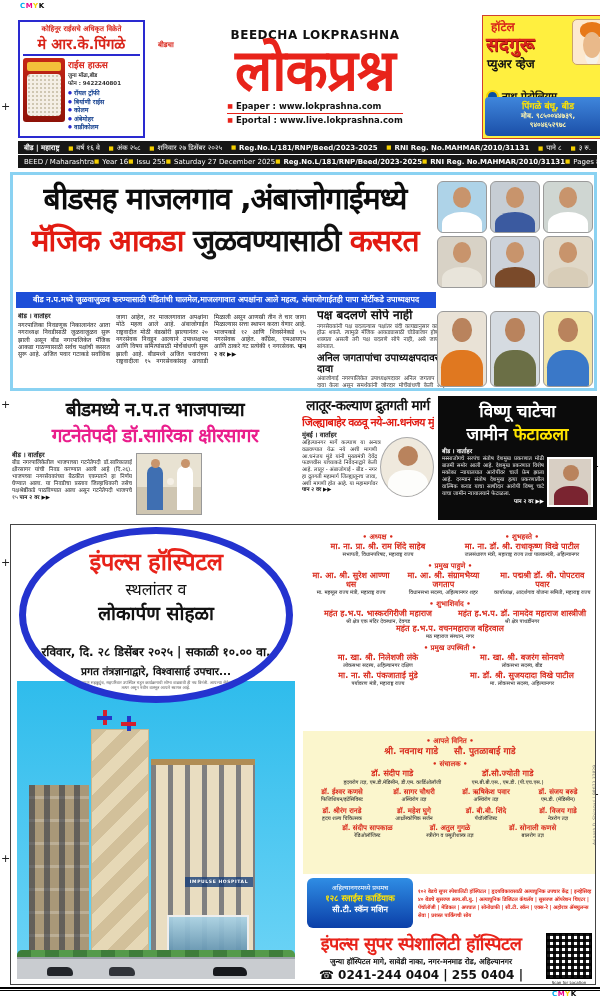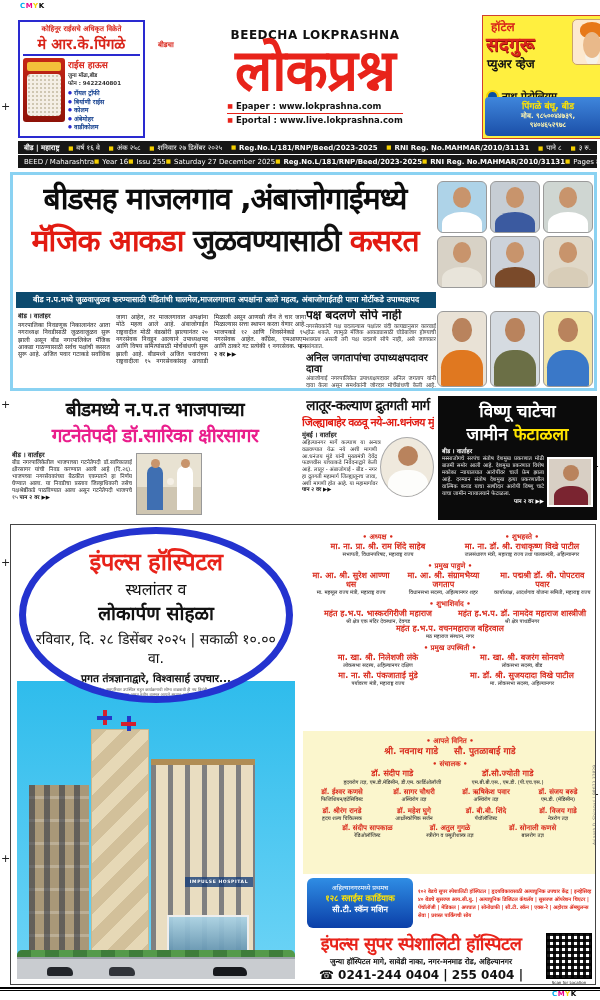--- a/index.html
+++ b/index.html
@@ -71,27 +71,27 @@
   .portrait { width:50px; height:52px; border:1px solid #9a9a9a; border-radius:6px; position:relative; overflow:hidden; }
   .portrait::before { content:""; position:absolute; left:31%; top:10%; width:38%; height:42%; border-radius:50%; background:#c8946c; }
   .portrait::after { content:""; position:absolute; left:8%; bottom:-6%; width:84%; height:46%; border-radius:50% 50% 0 0; background:var(--shirt,#fff); }
   .p1{background:#aed3e8} .p2{background:#c6cdd4;--shirt:#3b5aa0} .p3{background:#cfd6d2}
   .p4{background:#d8d2c6;--shirt:#e8e4da} .p5{background:#ccd2da;--shirt:#7a4a2a} .p6{background:#e0d8c8;--shirt:#d8cdb8}
   .photo-gridB { position:absolute; left:424px; top:136px; display:grid; grid-template-columns:repeat(3,50px); gap:3px; }
   .portraitB { width:50px; height:76px; border:1px solid #9a9a9a; border-radius:6px; position:relative; overflow:hidden; }
   .portraitB::before { content:""; position:absolute; left:30%; top:8%; width:40%; height:32%; border-radius:50%; background:#b9835d; }
   .portraitB::after { content:""; position:absolute; left:6%; bottom:-4%; width:88%; height:52%; border-radius:45% 45% 0 0; background:var(--shirt,#fff); }
   .b1{background:#e9e2d6;--shirt:#e07820} .b2{background:#d5dbe1;--shirt:#6b6f46} .b3{background:#f2e5a8;--shirt:#3a78c8}
-  .substrip { position:absolute; left:3px; top:117px; width:420px; height:16px; background:#0c4a6e; color:#fff;
+  .substrip { position:absolute; left:3px; top:117px; width:420px; height:16px; background:#1d4ed8; color:#fff;
               font-size:7.8px; font-weight:bold; text-align:center; line-height:16px; white-space:nowrap; overflow:hidden; }
   .lead-body { position:absolute; left:5px; top:138px; width:288px; height:76px; column-count:3; column-gap:6px;
                font-size:6px; line-height:1.22; color:#222; text-align:justify; overflow:hidden; }
   .dateline { font-weight:bold; font-size:6.5px; display:block; }
   .more { font-weight:bold; color:#111; }
-  .lead-rcol { position:absolute; left:293px; top:134px; width:130px; height:82px; overflow:hidden; }
+  .lead-rcol { position:absolute; left:304px; top:134px; width:130px; height:82px; overflow:hidden; }
   .sub-h1 { font-size:12px; font-weight:bold; text-align:left; line-height:1.05; }
   .sub-h2 { font-size:10px; font-weight:bold; text-align:left; line-height:1.05; margin-top:3px; }
   .sub-body { font-size:5.5px; line-height:1.25; color:#333; text-align:justify; margin-top:1px; }
 
   
   .article1 { left:12px; top:396px; width:286px; height:124px; overflow:hidden; }
   .a1-h1 { font-size:19px; font-weight:bold; text-align:center; white-space:nowrap; letter-spacing:-0.5px; }
   .a1-h2 { font-size:19px; font-weight:bold; color:#ea1e8c; text-align:center; white-space:nowrap; letter-spacing:-0.5px; }
   .a1-body { position:relative; margin-top:3px; height:72px; }
   .a1-text { width:120px; font-size:5.6px; line-height:1.25; color:#222; text-align:justify; overflow:hidden; height:72px; }
@@ -118,21 +118,21 @@
   .a3-photo::before { content:""; position:absolute; left:14px; top:6px; width:16px; height:16px; border-radius:50%; background:#b9835d; }
   .a3-photo::after { content:""; position:absolute; left:5px; bottom:-3px; width:34px; height:22px; border-radius:45% 45% 0 0; background:#7a2430; }
   .a3-more { text-align:right; font-size:5.5px; font-weight:bold; color:#fff; }
 
   
   .hospital-ad { left:10px; top:524px; width:586px; height:461px; border:1.5px solid #444; background:#fff; overflow:hidden; }
   .hac { position:absolute; left:8px; top:2px; width:274px; height:176px; border-radius:50%; border:7px solid #2433cf; background:#fff; z-index:2; text-align:center; padding-top:10px; overflow:hidden; }
   .hac-name { color:#e8231a; font-size:24px; font-weight:bold; letter-spacing:-0.5px; }
   .hac-e1 { font-size:16px; margin-top:1px; }
   .hac-e2 { font-size:19px; font-weight:bold; }
-  .hac-dt { font-size:14px; font-weight:normal; margin-top:3px; }
+  .hac-dt { font-size:12px; font-weight:bold; margin-top:17px; }
   .hac-slogan { font-size:10.5px; font-weight:bold; margin-top:4px; }
   .hac-note { font-size:4.2px; color:#555; width:205px; margin:2px auto 0; line-height:1.3; }
 
   .scene { position:absolute; left:6px; top:156px; width:278px; height:298px; background:linear-gradient(#2fbcec,#6ed4f6); z-index:1; overflow:hidden; }
   .ground { position:absolute; left:0; right:0; bottom:0; height:22px; background:#c9ccd0; border-top:2px solid #9aa2a8; }
   .shrubs { position:absolute; left:0; right:0; bottom:20px; height:9px; background:repeating-linear-gradient(90deg,#3e7d3a 0 14px,#549a4a 14px 28px); border-radius:5px 5px 0 0; }
   .tw-left { position:absolute; left:12px; bottom:22px; width:60px; height:172px; background:#a99878;
       background-image:repeating-linear-gradient(90deg, rgba(30,40,60,.5) 0 6px, transparent 6px 15px),
                        repeating-linear-gradient(0deg, transparent 0 20px, rgba(255,255,255,.22) 20px 23px); }
   .tw-mid { position:absolute; left:74px; bottom:22px; width:58px; height:228px;

